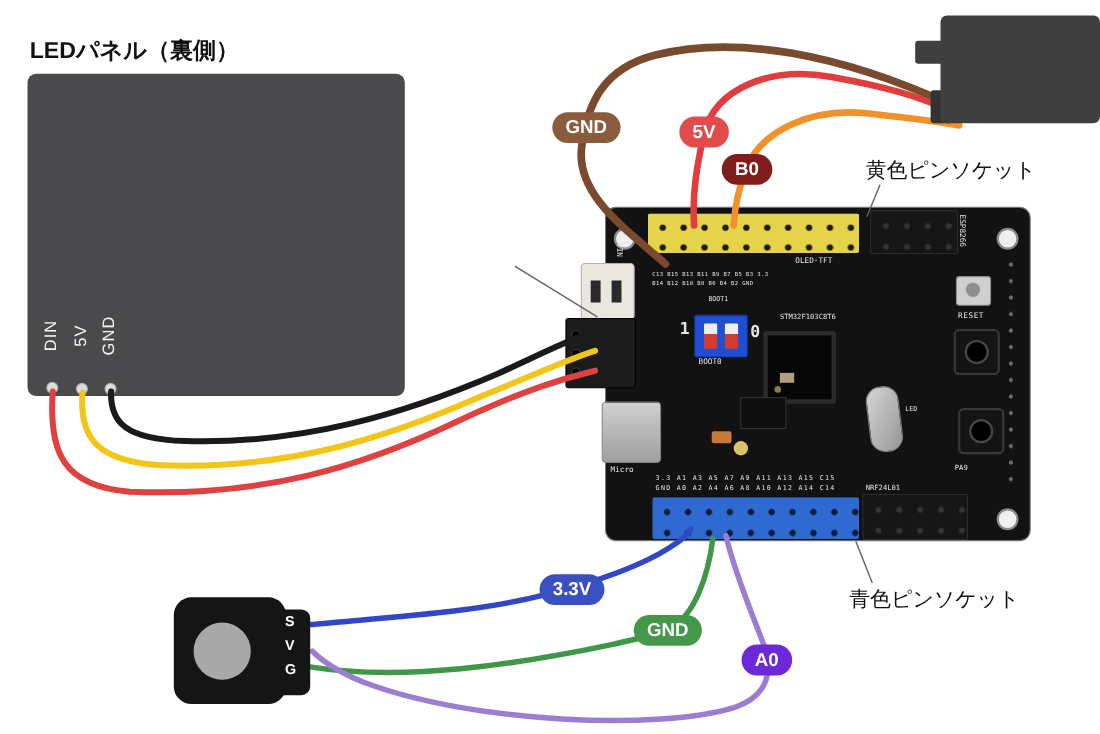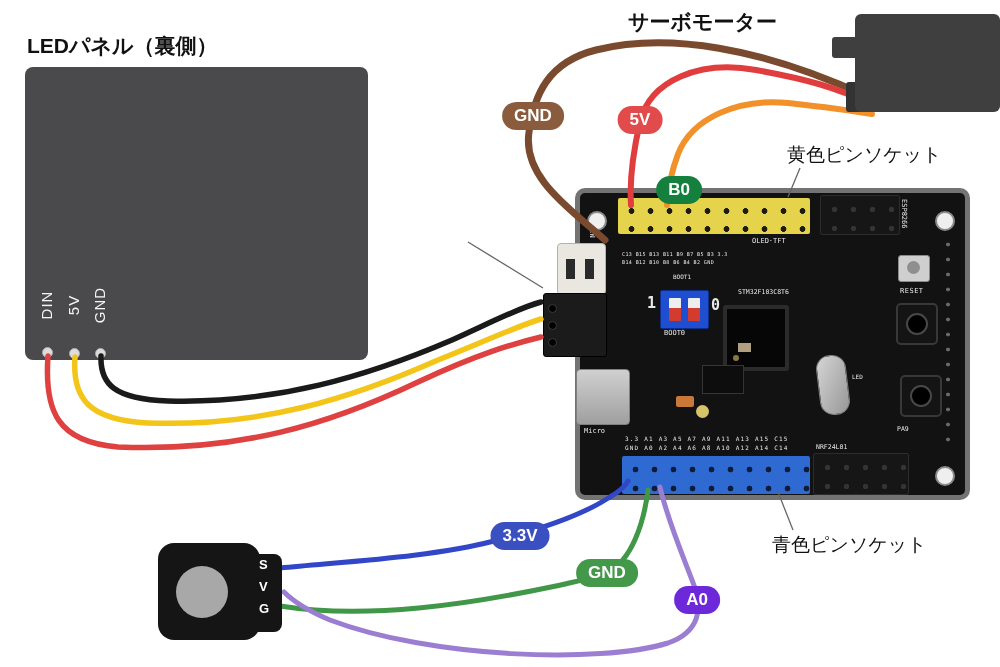--- a/index.html
+++ b/index.html
@@ -18,22 +18,22 @@
   
   .servo-body{left:855px;top:14px;width:145px;height:98px;background:#3f3f3f;border-radius:6px;z-index:25;}
   .servo-ear{left:832px;top:37px;width:28px;height:21px;background:#3f3f3f;border-radius:3px;z-index:25;}
   .servo-foot{left:846px;top:82px;width:20px;height:30px;background:#333;border-radius:3px;z-index:24;}
   
   .sensor-body{left:158px;top:543px;width:102px;height:97px;background:#151515;border-radius:16px;z-index:25;}
   .sensor-tab{left:248px;top:554px;width:34px;height:78px;background:#151515;border-radius:0 8px 8px 0;z-index:24;}
   .sensor-lens{left:176px;top:566px;width:52px;height:52px;border-radius:50%;background:#a8a8a8;z-index:26;}
   .sensor-pin{position:absolute;color:#fff;font-size:13px;font-weight:600;z-index:26;}
   
-  .board{left:575px;top:188px;width:385px;height:302px;background:#121212;border-radius:10px;
-         border:5px solid #737373;z-index:10;}
+  .board{left:550px;top:188px;width:385px;height:302px;background:#121212;border-radius:10px;
+         border:1px solid #737373;z-index:10;}
   .screw{position:absolute;width:16px;height:16px;border-radius:50%;background:#efefef;border:2px solid #8a8a8a;}
   .socket-yellow{position:absolute;left:38px;top:5px;width:192px;height:36px;background:#e6d34c;border-radius:2px;
     background-image:radial-gradient(circle,#1d1a10 2.6px,transparent 3.2px);background-size:19px 18px;background-position:4px 4px;}
   .socket-blue{position:absolute;left:42px;top:263px;width:188px;height:38px;background:#2e6ad1;border-radius:2px;
     background-image:radial-gradient(circle,#0e1c3a 2.6px,transparent 3.2px);background-size:19px 19px;background-position:4px 4px;}
   .header-black{position:absolute;background:#161616;border:1px solid #2c2c2c;border-radius:2px;
     background-image:radial-gradient(circle,#343434 2.4px,transparent 3px);background-size:19px 19px;background-position:4px 4px;}
   .hole-strip{position:absolute;left:362px;top:44px;width:14px;height:215px;
     background-image:radial-gradient(circle,#6a6a6a 1.6px,transparent 2.2px);background-size:12px 15px;}
   .silk{position:absolute;color:#e8e8e8;white-space:nowrap;font-family:"DejaVu Sans Mono","Liberation Mono",monospace;}
@@ -61,21 +61,20 @@
   .cap2{position:absolute;left:158px;top:150px;width:13px;height:9px;background:#b0a080;}
   .cap3{position:absolute;left:116px;top:212px;width:13px;height:13px;border-radius:50%;background:#d8c468;}
   svg.wires{position:absolute;left:0;top:0;z-index:20;pointer-events:none;}
 </style>
 </head>
 <body>
 
 <div id="stage">
 
   <div class="abs title" style="left:27px;top:32px">LEDパネル（裏側）</div>
-  <div class="abs title" style="left:628px;top:8px">サーボモーター</div>
 
   <div class="abs led-panel"></div>
   <span class="panel-pin" style="left:7px;top:296px">DIN</span>
   <span class="panel-pin" style="left:34px;top:296px">5V</span>
   <span class="panel-pin" style="left:60px;top:296px">GND</span>
   <div class="pad" style="left:42px;top:347px"></div>
   <div class="pad" style="left:69px;top:348px"></div>
   <div class="pad" style="left:95px;top:348px"></div>
 
   <div class="abs servo-foot"></div>
@@ -170,21 +169,21 @@
     <path d="M 280 606 C 368 620, 470 604, 556 586 C 582 580, 598 577, 608 572 C 632 560, 644 522, 648 490" fill="none" stroke-width="5" stroke-linecap="round" stroke="#3f9747"></path>
     <path d="M 660 487 C 668 522, 684 558, 695 588 C 702 608, 700 632, 668 643 C 600 664, 430 658, 330 620 C 306 610, 292 600, 284 592" fill="none" stroke-width="5" stroke-linecap="round" stroke="#9b7ed2"></path>
 
     <path d="M 800 168 L 788 197" fill="none" stroke-width="1.3" stroke="#666666"></path>
     <path d="M 468 242 L 543 288" fill="none" stroke-width="1.3" stroke="#666666"></path>
     <path d="M 793 530 L 778 492" fill="none" stroke-width="1.3" stroke="#666666"></path>
   </svg>
 
   <div class="badge" style="left: 533px; top: 116px; background-color: rgb(138, 92, 61);">GND</div>
   <div class="badge" style="left: 640px; top: 120px; background-color: rgb(226, 75, 75);">5V</div>
-  <div class="badge" style="left: 679px; top: 154px; background-color: #15803d; margin-top: 36px;">B0</div>
+  <div class="badge" style="left: 679px; top: 154px; background-color: #7f1d1d;">B0</div>
   <div class="badge" style="left: 520px; top: 536px; background-color: rgb(59, 80, 192);">3.3V</div>
   <div class="badge" style="left: 607px; top: 573px; background-color: rgb(68, 152, 74);">GND</div>
   <div class="badge" style="left: 697px; top: 600px; background-color: #6d28d9;">A0</div>
 
   <div class="abs annot" style="left:787px;top:142px">黄色ピンソケット</div>
   <div class="abs annot" style="left:772px;top:532px">青色ピンソケット</div>
 
 </div>
 
 </body></html>

